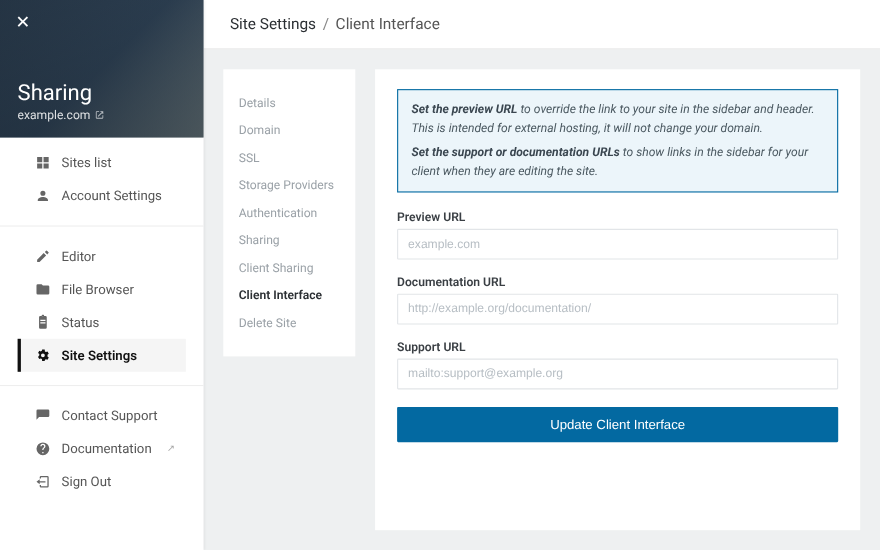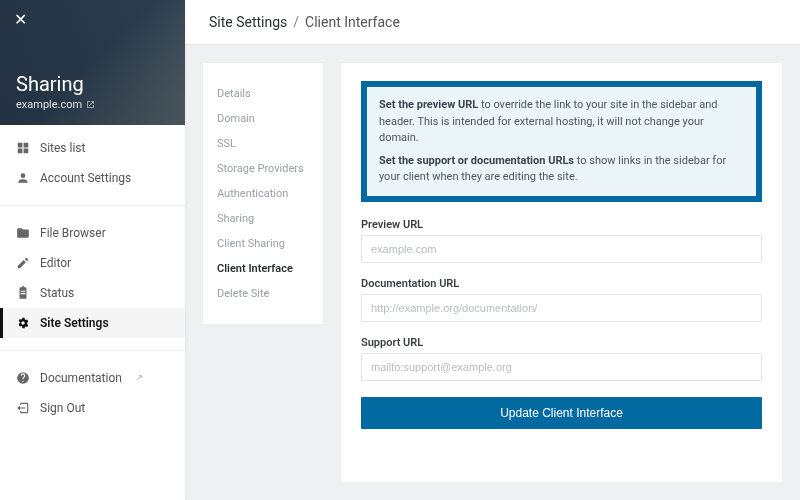--- a/index.html
+++ b/index.html
@@ -6,21 +6,21 @@
 body { font-family: -apple-system, BlinkMacSystemFont, "Segoe UI", Roboto, Helvetica, Arial, sans-serif; font-size: 12px; color: #333; background: #f4f4f4; }
 .app { display: flex; width: 800px; height: 500px; overflow: hidden; }
 
 
 .sidebar { width: 185px; background: #fff; display: flex; flex-direction: column; color: #444; position: relative; box-shadow: 1px 0 2px rgba(0,0,0,0.05);}
 .hero { height: 125px; background: linear-gradient(rgba(20,30,40,0.3), rgba(20,30,40,0.5)), linear-gradient(135deg,#2c3e50,#34495e,#7f8c8d); background-size: cover; color: #fff; position: relative; padding: 0 16px 14px; display:flex; flex-direction:column; justify-content:flex-end;}
 .hero-close { position:absolute; top:10px; left:14px; color:#fff; font-size:16px; cursor:pointer;}
 .hero-title { font-size: 20px; font-weight: 400; margin-bottom: 2px;}
 .hero-sub { font-size: 11px; opacity: 0.85; display:flex; align-items:center; gap:4px;}
 .hero-sub svg { width:9px; height:9px; opacity:0.8;}
-.nav { list-style:none; padding: 8px 0;}
+.nav { list-style:none; padding: 8px 16px;}
 .nav li { display:flex; align-items:center; gap:10px; padding: 8px 16px; color:#555; cursor:pointer; font-size:12px;}
 .nav li.active { background:#f5f5f5; color:#111; font-weight:600; border-left:3px solid #111; padding-left:13px;}
 .nav li svg { width:14px; height:14px; fill:#666; flex-shrink:0;}
 .nav li.active svg { fill:#111;}
 .nav-sep { height:1px; background:#eee; margin:4px 0;}
 .nav li .ext { width:9px; height:9px; margin-left:2px; opacity:0.6;}
 
 
 .main { flex:1; display:flex; flex-direction:column; background:#eef0f1;}
 .topbar { background:#fff; padding: 14px 24px; font-size:14px; color:#2b2f33; display:flex; align-items:center; gap:6px; border-bottom:1px solid #e5e5e5;}
@@ -29,21 +29,21 @@
 .topbar .crumb2 { color:#555;}
 .content { flex:1; display:flex; padding:18px; gap:18px; overflow:auto;}
 
 
 .subnav { width:120px; background:#fff; padding:18px 0; list-style:none; font-size:11px; color:#9aa1a7; align-self:flex-start;}
 .subnav li { padding:6px 14px; cursor:pointer;}
 .subnav li.current { color:#2b2f33; font-weight:600;}
 
 
 .panel { flex:1; background:#fff; padding:18px 20px;}
-.notice { background:#ecf5fa; border:6px solid #0369a1; padding:10px 12px; font-size:11px; color:#4a5860; line-height:1.5; margin-bottom:16px;}
+.notice { background:#ecf5fa; border:1px solid #0369a1; padding:10px 12px; font-size:11px; color:#4a5860; line-height:1.5; margin-bottom:16px;font-style:italic;}
 .notice p { margin-bottom:6px;}
 .notice p:last-child{margin-bottom:0;}
 .notice strong { color:#3a4650;}
 .field { margin-bottom:14px;}
 .field-label { font-size:11px; font-weight:600; color:#3a3f44; margin-bottom:4px; display:block;}
 .field input { width:100%; border:1px solid #e2e5e8; padding:7px 9px; font-size:11px; color:#333; border-radius:1px;}
 .field input::placeholder { color:#b7bec4;}
 .btn-primary { width:100%; background:#0369a1; color:#fff; border:none; padding:9px; font-size:12px; cursor:pointer; border-radius:1px; margin-top:2px;}
 </style>
 </head>
@@ -73,45 +73,51 @@
         <svg viewBox="0 0 24 24">
             <path d="M12 12a4 4 0 100-8 4 4 0 000 8zm0 2c-4 0-8 2-8 5v1h16v-1c0-3-4-5-8-5z"></path>
           </svg>
         <span>Account Settings</span>
       </li>
     </ul>
     <div class="nav-sep"></div>
     <ul class="nav">
       <li>
         <svg viewBox="0 0 24 24">
+            <path d="M3 17.25V21h3.75L17 10.75l-3.75-3.75L3 17.25zM20.71 7.04a1 1 0 000-1.41l-2.34-2.34a1 1 0 00-1.41 0L15 5.25 18.75 9l1.96-1.96z"></path>
+          </svg>
+        <span>Editor</span>
+      </li>
+      <li>
+        <svg viewBox="0 0 24 24">
             <path d="M10 4l2 2h8a2 2 0 012 2v10a2 2 0 01-2 2H4a2 2 0 01-2-2V6a2 2 0 012-2h6z"></path>
           </svg>
         <span>File Browser</span>
-      </li>
-      <li>
-        <svg viewBox="0 0 24 24">
-            <path d="M3 17.25V21h3.75L17 10.75l-3.75-3.75L3 17.25zM20.71 7.04a1 1 0 000-1.41l-2.34-2.34a1 1 0 00-1.41 0L15 5.25 18.75 9l1.96-1.96z"></path>
-          </svg>
-        <span>Editor</span>
       </li>
       <li>
         <svg viewBox="0 0 24 24">
             <path d="M16 2h-2a2 2 0 00-4 0H8a2 2 0 00-2 2v16a2 2 0 002 2h8a2 2 0 002-2V4a2 2 0 00-2-2zm-4 0a.5.5 0 110 1 .5.5 0 010-1zM8 8h8v2H8V8zm0 4h8v2H8v-2z"></path>
           </svg>
         <span>Status</span>
       </li>
       <li class="active">
         <svg viewBox="0 0 24 24">
             <path d="M19.14 12.94a7.14 7.14 0 000-1.88l2.03-1.58-2-3.46-2.39.96a7.07 7.07 0 00-1.63-.94L14.8 3h-4l-.35 2.04c-.58.23-1.13.55-1.63.94l-2.39-.96-2 3.46 2.03 1.58a7.14 7.14 0 000 1.88L4.43 14.5l2 3.46 2.39-.96c.5.39 1.05.71 1.63.94L10.8 21h4l.35-2.04c.58-.23 1.13-.55 1.63-.94l2.39.96 2-3.46-2.03-1.58zM12 15a3 3 0 110-6 3 3 0 010 6z"></path>
           </svg>
         <span>Site Settings</span>
       </li>
     </ul>
     <div class="nav-sep"></div>
     <ul class="nav">
+      <li>
+        <svg viewBox="0 0 24 24">
+            <path d="M20 2H4a2 2 0 00-2 2v14l4-4h14a2 2 0 002-2V4a2 2 0 00-2-2z"></path>
+          </svg>
+        <span>Contact Support</span>
+      </li>
       <li>
         <svg viewBox="0 0 24 24">
             <path d="M12 2a10 10 0 100 20 10 10 0 000-20zm1 17h-2v-2h2v2zm1.07-7.75l-.9.92A3 3 0 0013 14h-2v-.5a4 4 0 011.17-2.83l1.24-1.26A1.99 1.99 0 0012 6a2 2 0 00-2 2H8a4 4 0 118 0c0 .88-.36 1.68-.93 2.25z"></path>
           </svg>
         <span>Documentation</span>
         <svg class="ext" viewBox="0 0 24 24" fill="#666">
             <path d="M14 3v2h3.59L7.76 14.83l1.41 1.41L19 6.41V10h2V3h-7z"></path>
           </svg>
       </li>
       <li>

